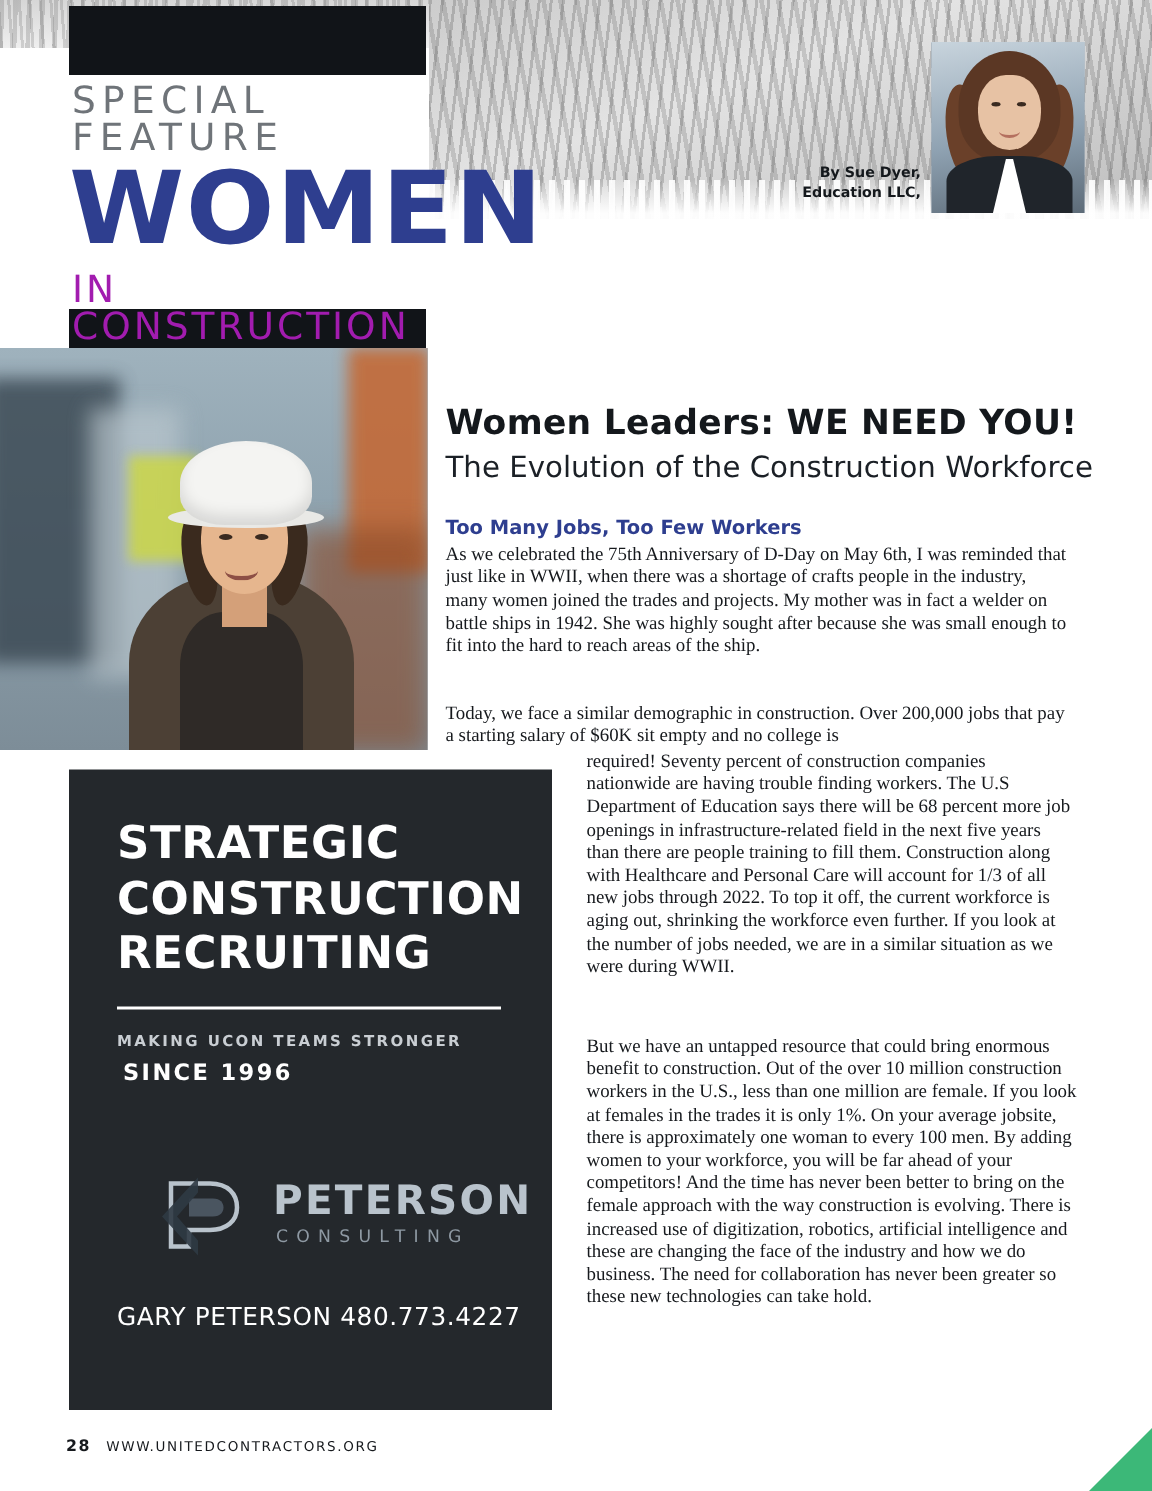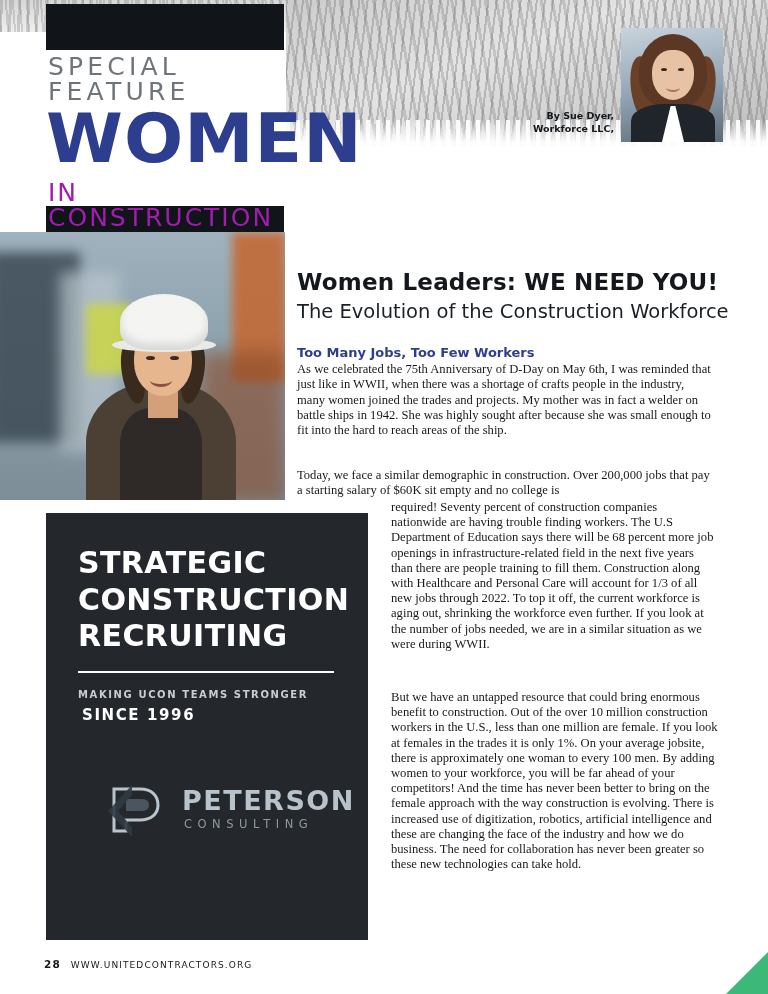--- a/index.html
+++ b/index.html
@@ -375,21 +375,21 @@
     <div class="ap-face"></div>
     <div class="ap-eye-l"></div>
     <div class="ap-eye-r"></div>
     <div class="ap-smile"></div>
     <div class="ap-body"></div>
     <div class="ap-shirt"></div>
   </div>
 
   <div class="byline">
     <div>By Sue Dyer,</div>
-    <div>Workforce LLC,</div>
+    <div>Education LLC,</div>
   </div>
 
   <div class="hero-photo">
     <div class="hp-sky"></div>
     <div class="hp-blur1"></div>
     <div class="hp-blur2"></div>
     <div class="hp-orange"></div>
     <div class="hp-orange2"></div>
     <div class="hp-vest"></div>
     <div class="hp-body"></div>
@@ -435,20 +435,21 @@
     <div class="ad-logo">
       <svg class="logo-mark" viewBox="0 0 62 58">
         <path d="M8 8 L34 8 C46 8 52 15 52 24 C52 33 45 39 34 39 L20 39 L20 50 L8 50 Z" fill="none" stroke="#b9c3cc" stroke-width="3"></path>
         <path d="M20 18 L36 18 C41 18 43 21 43 24 C43 27 41 30 36 30 L20 30 Z" fill="#4a5560"></path>
         <path d="M2 30 L26 4 L26 14 L12 30 L26 46 L26 56 Z" fill="#2f3a44" opacity="0.9"></path>
       </svg>
       <div class="logo-text">PETERSON</div>
       <div class="logo-sub">CONSULTING</div>
     </div>
 
+    <div class="ad-contact">GARY PETERSON 480.773.4227</div>
   </div>
 
   <div class="footer">
     <span class="pg">28</span>
     <span>WWW.UNITEDCONTRACTORS.ORG</span>
   </div>
 
   <div class="corner-tri"></div>
 </div>
 

